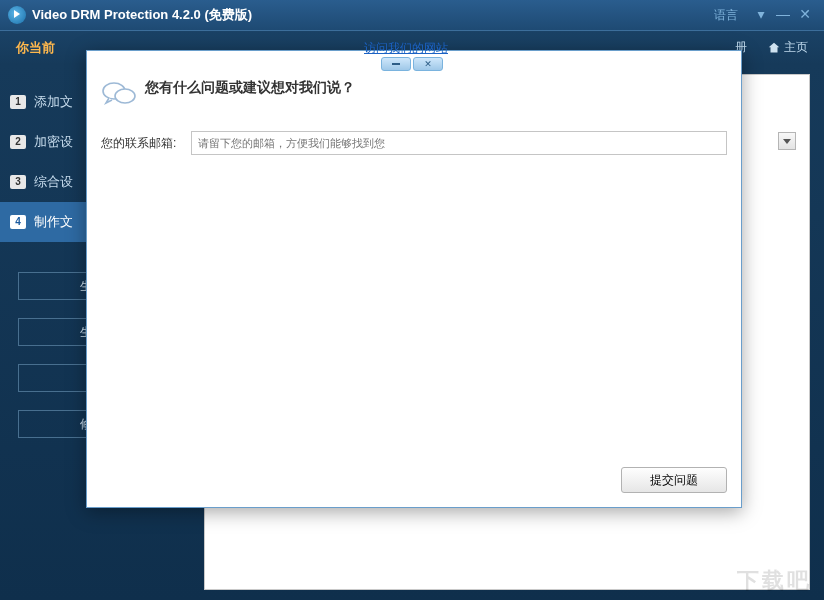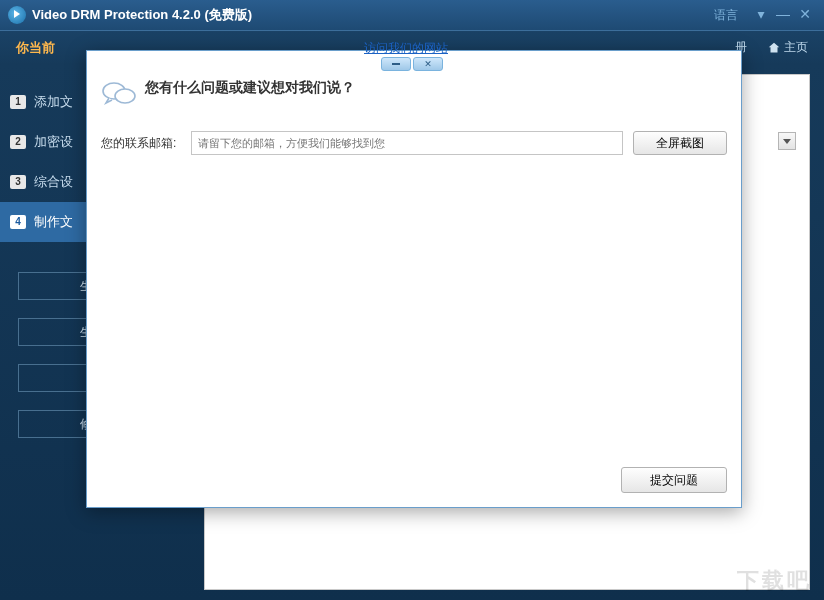--- a/index.html
+++ b/index.html
@@ -138,19 +138,18 @@
           <ellipse cx="24" cy="17" rx="10" ry="7" fill="#fff" stroke="#9db9d6" stroke-width="1.6"></ellipse>
           <path d="M8 19l-3 5 6-3" fill="#fff" stroke="#9db9d6" stroke-width="1.6"></path>
         </svg>
     </span>
     <span class="modal-title">您有什么问题或建议想对我们说？</span>
   </div>
   <div class="modal-body">
     <div class="email-row">
       <span class="email-label">您的联系邮箱:</span>
       <input class="email-input" placeholder="请留下您的邮箱，方便我们能够找到您" style="">
-      <button class="screenshot-btn">全屏截图</button>
     </div>
   </div>
   <div class="modal-foot">
     <button class="submit-btn">提交问题</button>
   </div>
 </div>
 
 </body></html>

